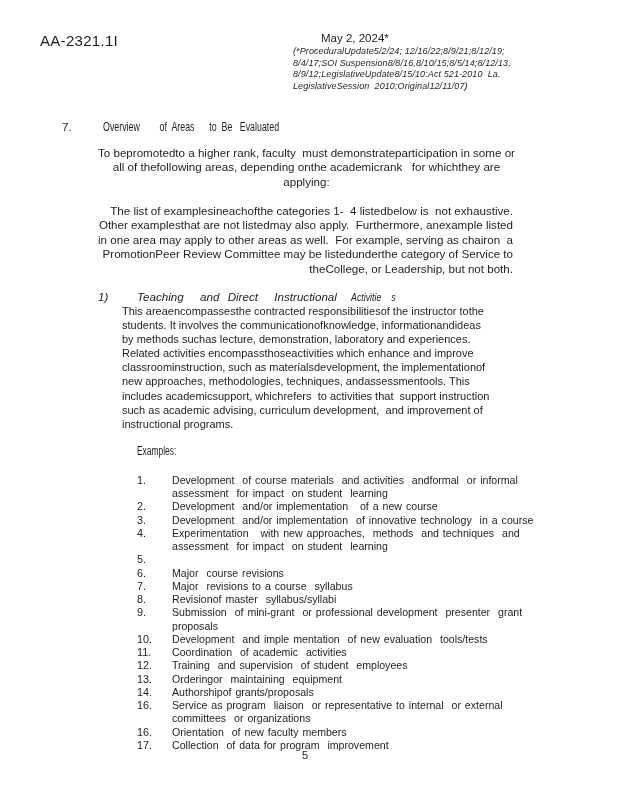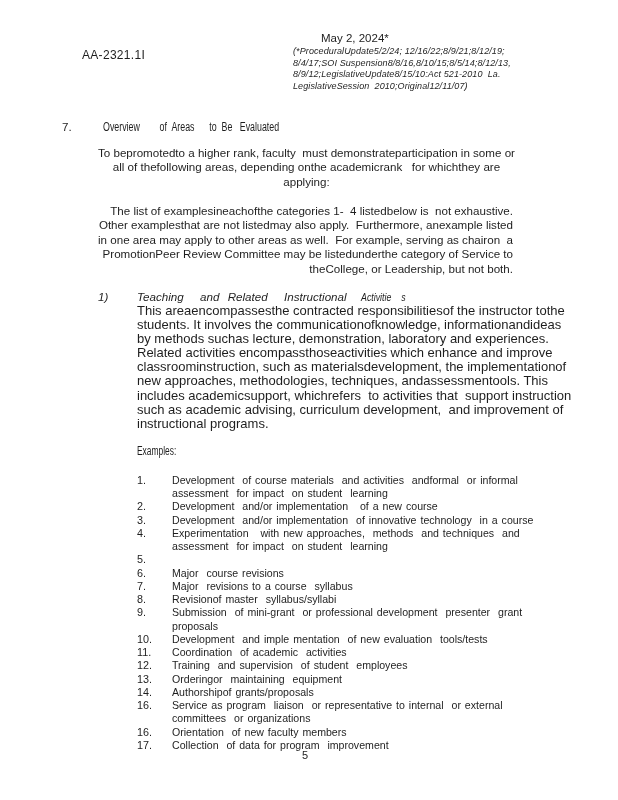--- a/index.html
+++ b/index.html
@@ -7,22 +7,22 @@
     position: relative;
     width: 618px;
     height: 800px;
     background: #ffffff;
     font-family: "Liberation Sans", sans-serif;
     color: #1e1e1e;
     overflow: hidden;
   }
   .pre { white-space: pre; }
   .doc-number {
-    position: absolute; left: 40px; top: 48px;
-    font-size: 12px; letter-spacing: 0.3px; margin-left: 42px;
+    position: absolute; left: 40px; top: 32px;
+    font-size: 15px; letter-spacing: 0.3px;
   }
   .header-right { position: absolute; left: 293px; top: 32px; width: 300px; }
   .date-line { font-size: 11.5px; margin-bottom: 2px; padding-left: 28px; }
   .revisions { font-size: 9px; font-style: italic; line-height: 11.6px; letter-spacing: 0.1px; }
   .section-heading {
     position: absolute; left: 62px; top: 120px;
     display: flex; align-items: baseline;
     font-size: 11.6px;
   }
   .section-num { width: 41px; }
@@ -38,22 +38,22 @@
     margin: 0;
   }
   .para-1 { top: 146px; text-align: center; }
   .para-2 { top: 204px; text-align: right; }
   .subsection { position: absolute; left: 98px; top: 290px; width: 500px; }
   .sub-heading { display: flex; align-items: baseline; font-style: italic; font-size: 11.6px; }
   .sub-num { width: 39px; font-style: italic; }
   .sub-title-main { word-spacing: 5px; }
   .sub-title-tail { margin-left: 14px; transform: scaleX(0.78); transform-origin: 0 60%; display: inline-block; font-size: 11.3px; }
   .sub-body {
-    margin: 1px 0 0 39px;
-    font-size: 13px; line-height: 14.1px;
+    margin: 1px 0 0 24px;
+    font-size: 11px; line-height: 14.1px;
   }
   .examples-label { margin: 10px 0 0 39px; }
   .examples-label .cond { font-size: 12px; transform: scaleX(0.70); }
   .examples-list { margin: 15px 0 0 39px; }
   .example-row { display: flex; align-items: flex-start; }
   .example-num {
     width: 35px; flex: 0 0 35px;
     font-size: 10.8px; line-height: 13.25px;
   }
   .example-text {
@@ -93,21 +93,21 @@
 
   <p class="para para-2 pre">The list of examplesineachofthe categories 1-  4 listedbelow is  not exhaustive.
 Other examplesthat are not listedmay also apply.  Furthermore, anexample listed
 in one area may apply to other areas as well.  For example, serving as chairon  a
 PromotionPeer Review Committee may be listedunderthe category of Service to
 theCollege, or Leadership, but not both.</p>
 
   <div class="subsection">
     <div class="sub-heading">
       <span class="sub-num">1)</span>
-      <span class="sub-title-main pre">Teaching  and Related  Instructional</span>
+      <span class="sub-title-main pre">Teaching  and Direct  Instructional</span>
       <span class="sub-title-tail pre">Activitie    s</span>
     </div>
     <div class="sub-body pre">This areaencompassesthe contracted responsibilitiesof the instructor tothe
 students. It involves the communicationofknowledge, informationandideas
 by methods suchas lecture, demonstration, laboratory and experiences.
 Related activities encompassthoseactivities which enhance and improve
 classroominstruction, such as materialsdevelopment, the implementationof
 new approaches, methodologies, techniques, andassessmentools. This
 includes academicsupport, whichrefers  to activities that  support instruction
 such as academic advising, curriculum development,  and improvement of

